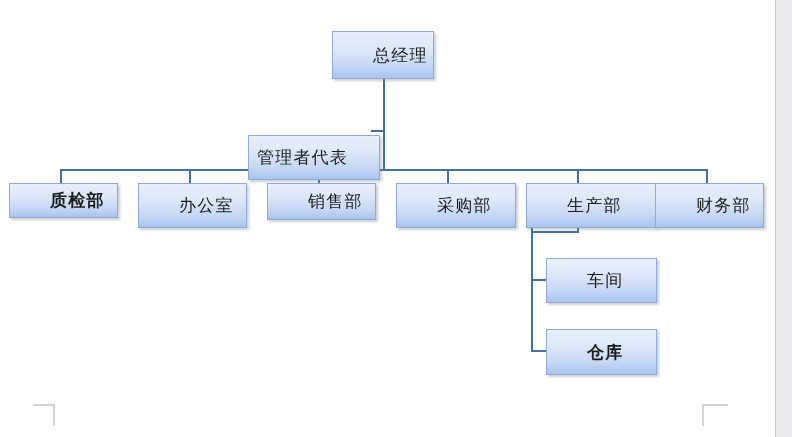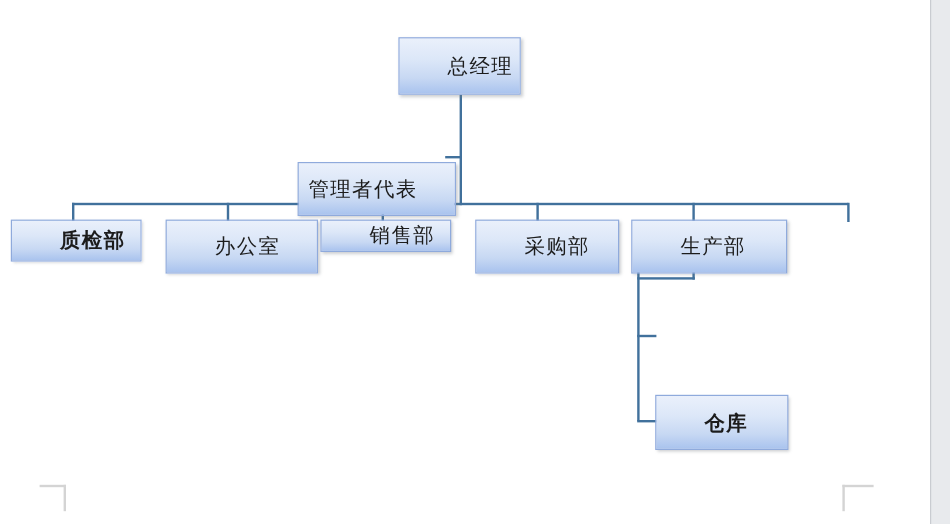--- a/index.html
+++ b/index.html
@@ -123,37 +123,43 @@
   </div>
 
   <div class="node flat-left" style="left:248px; top:107px; width:132px; height:45px;margin-top:28px;">
     <span>管理者代表</span>
   </div>
 
   <div class="node" style="left:9px; top:183px; width:109px; height:35px;font-weight:bold;">
     <span>质检部</span>
   </div>
 
-  <div class="node" style="left:138px; top:183px; width:127px; height:45px;">
+  <div class="node" style="left:138px; top:183px; width:109px; height:45px;">
     <span>办公室</span>
   </div>
 
-  <div class="node" style="left:267px; top:183px; width:109px; height:27px;">
+  <div class="node" style="left:267px; top:183px; width:109px; height:37px;">
     <span>销售部</span>
   </div>
 
   <div class="node" style="left:396px; top:183px; width:120px; height:45px;">
     <span>采购部</span>
   </div>
 
   <div class="node" style="left:526px; top:183px; width:130px; height:45px;">
     <span>生产部</span>
   </div>
 
+  <div class="node" style="left:655px; top:183px; width:109px; height:45px;">
+    <span>财务部</span>
+  </div>
 
+  <div class="node" style="left:546px; top:258px; width:111px; height:45px;">
+    <span>车间</span>
+  </div>
 
   <div class="node" style="left:546px; top:329px; width:111px; height:46px;font-weight:bold;">
     <span>仓库</span>
   </div>
 
   <div class="crop-mark left" style="left:33px; top:404px; width:22px; height:22px;">
     <div class="cm-h"></div>
       <div class="cm-v"></div>
   </div>
   <div class="crop-mark right" style="left:702px; top:404px; width:26px; height:22px;">

